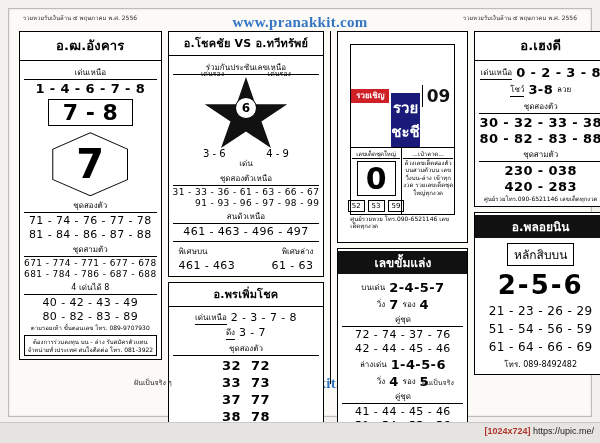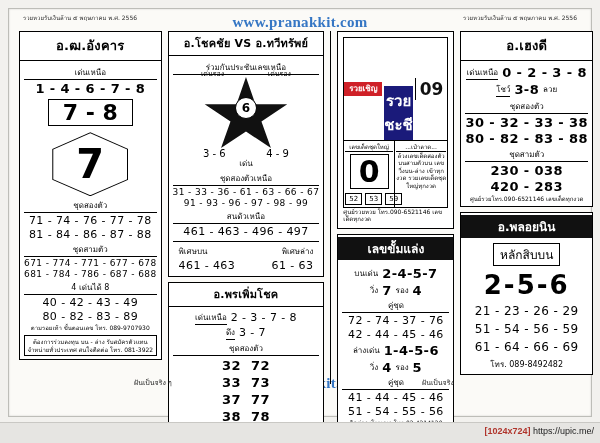--- a/index.html
+++ b/index.html
@@ -55,21 +55,21 @@
     font-weight:bold;
     border-bottom:1px solid #000;
     padding:2px 0 3px;
     font-size:11px;
     letter-spacing:.2px;
   }
   .hdr.big{font-size:13px;padding:3px 0 4px;}
   .inner{padding:3px 4px;text-align:center;}
   .lbl{font-size:8px;margin:2px 0 1px;}
   .nums{font-size:11px;letter-spacing:.4px;margin:1px 0;white-space:nowrap;}
-  .nums.sm{font-size:9px;}
+  .nums.sm{font-size:9px;text-align:right;}
   .nums.lg{font-size:13px;font-weight:bold;}
   .bigpair{
     font-size:22px;font-weight:bold;
     border:1px solid #000;display:inline-block;
     padding:0px 14px;margin:2px 0 4px;line-height:1.15;
   }
   .hexwrap{
     width:76px;height:64px;margin:2px auto 3px;position:relative;
   }
   .hexwrap .outline{
@@ -116,21 +116,21 @@
     font-size:9px;color:#222;
     font-family:"Liberation Sans",sans-serif;
   }
   .statusbar .res b{color:#b0342b;}
   .tiny{font-size:6px;line-height:1.25;}
   .tinybox{
     border:1px solid #000;margin-top:3px;padding:2px;
     font-size:6px;line-height:1.3;text-align:center;
   }
   .lotto{
-    background:#fff;border:1px solid #000;padding:5px;
+    background:#fff;border:1px solid #000;padding:12px;
   }
   .lotto-top{
     display:flex;align-items:center;gap:2px;
     border:1px solid #000;background:#fff;
   }
   .lotto-red{
     background:#cf2027;color:#fff;font-weight:bold;
     font-size:8px;padding:3px 2px;writing-mode:horizontal-tb;
     text-align:center;width:34px;line-height:1.1;
   }
@@ -142,21 +142,21 @@
     background:#fff;color:#111;font-weight:bold;font-size:17px;
     padding:1px 4px;border-left:1px solid #000;
   }
   .lotto-body{display:flex;border:1px solid #000;border-top:none;}
   .lotto-left{width:46%;border-right:1px solid #000;text-align:center;padding:2px 1px;}
   .lotto-right{flex:1;text-align:center;padding:2px 1px;}
   .zero{
     font-size:30px;font-weight:bold;border:1px solid #000;
     display:inline-block;padding:0 8px;line-height:1.1;margin:2px 0;
   }
-  .grid3{display:flex;justify-content:space-between;gap:3px;font-size:7px;margin-top:2px;}
+  .grid3{display:flex;justify-content:center;gap:3px;font-size:7px;margin-top:2px;}
   .cell{border:1px solid #000;padding:1px 3px;}
   .blk{background:#111;color:#fff;font-weight:bold;text-align:center;
        font-size:12px;padding:2px 0;margin:2px 0;}
   .line{border-top:1px solid #000;margin:3px 0;}
   .pair{display:flex;justify-content:center;gap:10px;font-size:10px;}
   .phone{font-size:8px;text-align:center;margin-top:2px;}
   .bignum3{font-size:26px;font-weight:bold;letter-spacing:2px;margin:4px 0 2px;}
   .seq{font-size:12px;line-height:1.5;letter-spacing:.4px;}
   .boxed{border:1px solid #000;display:inline-block;padding:1px 6px;font-size:12px;}
   .flexline{display:flex;align-items:center;justify-content:center;gap:4px;}

